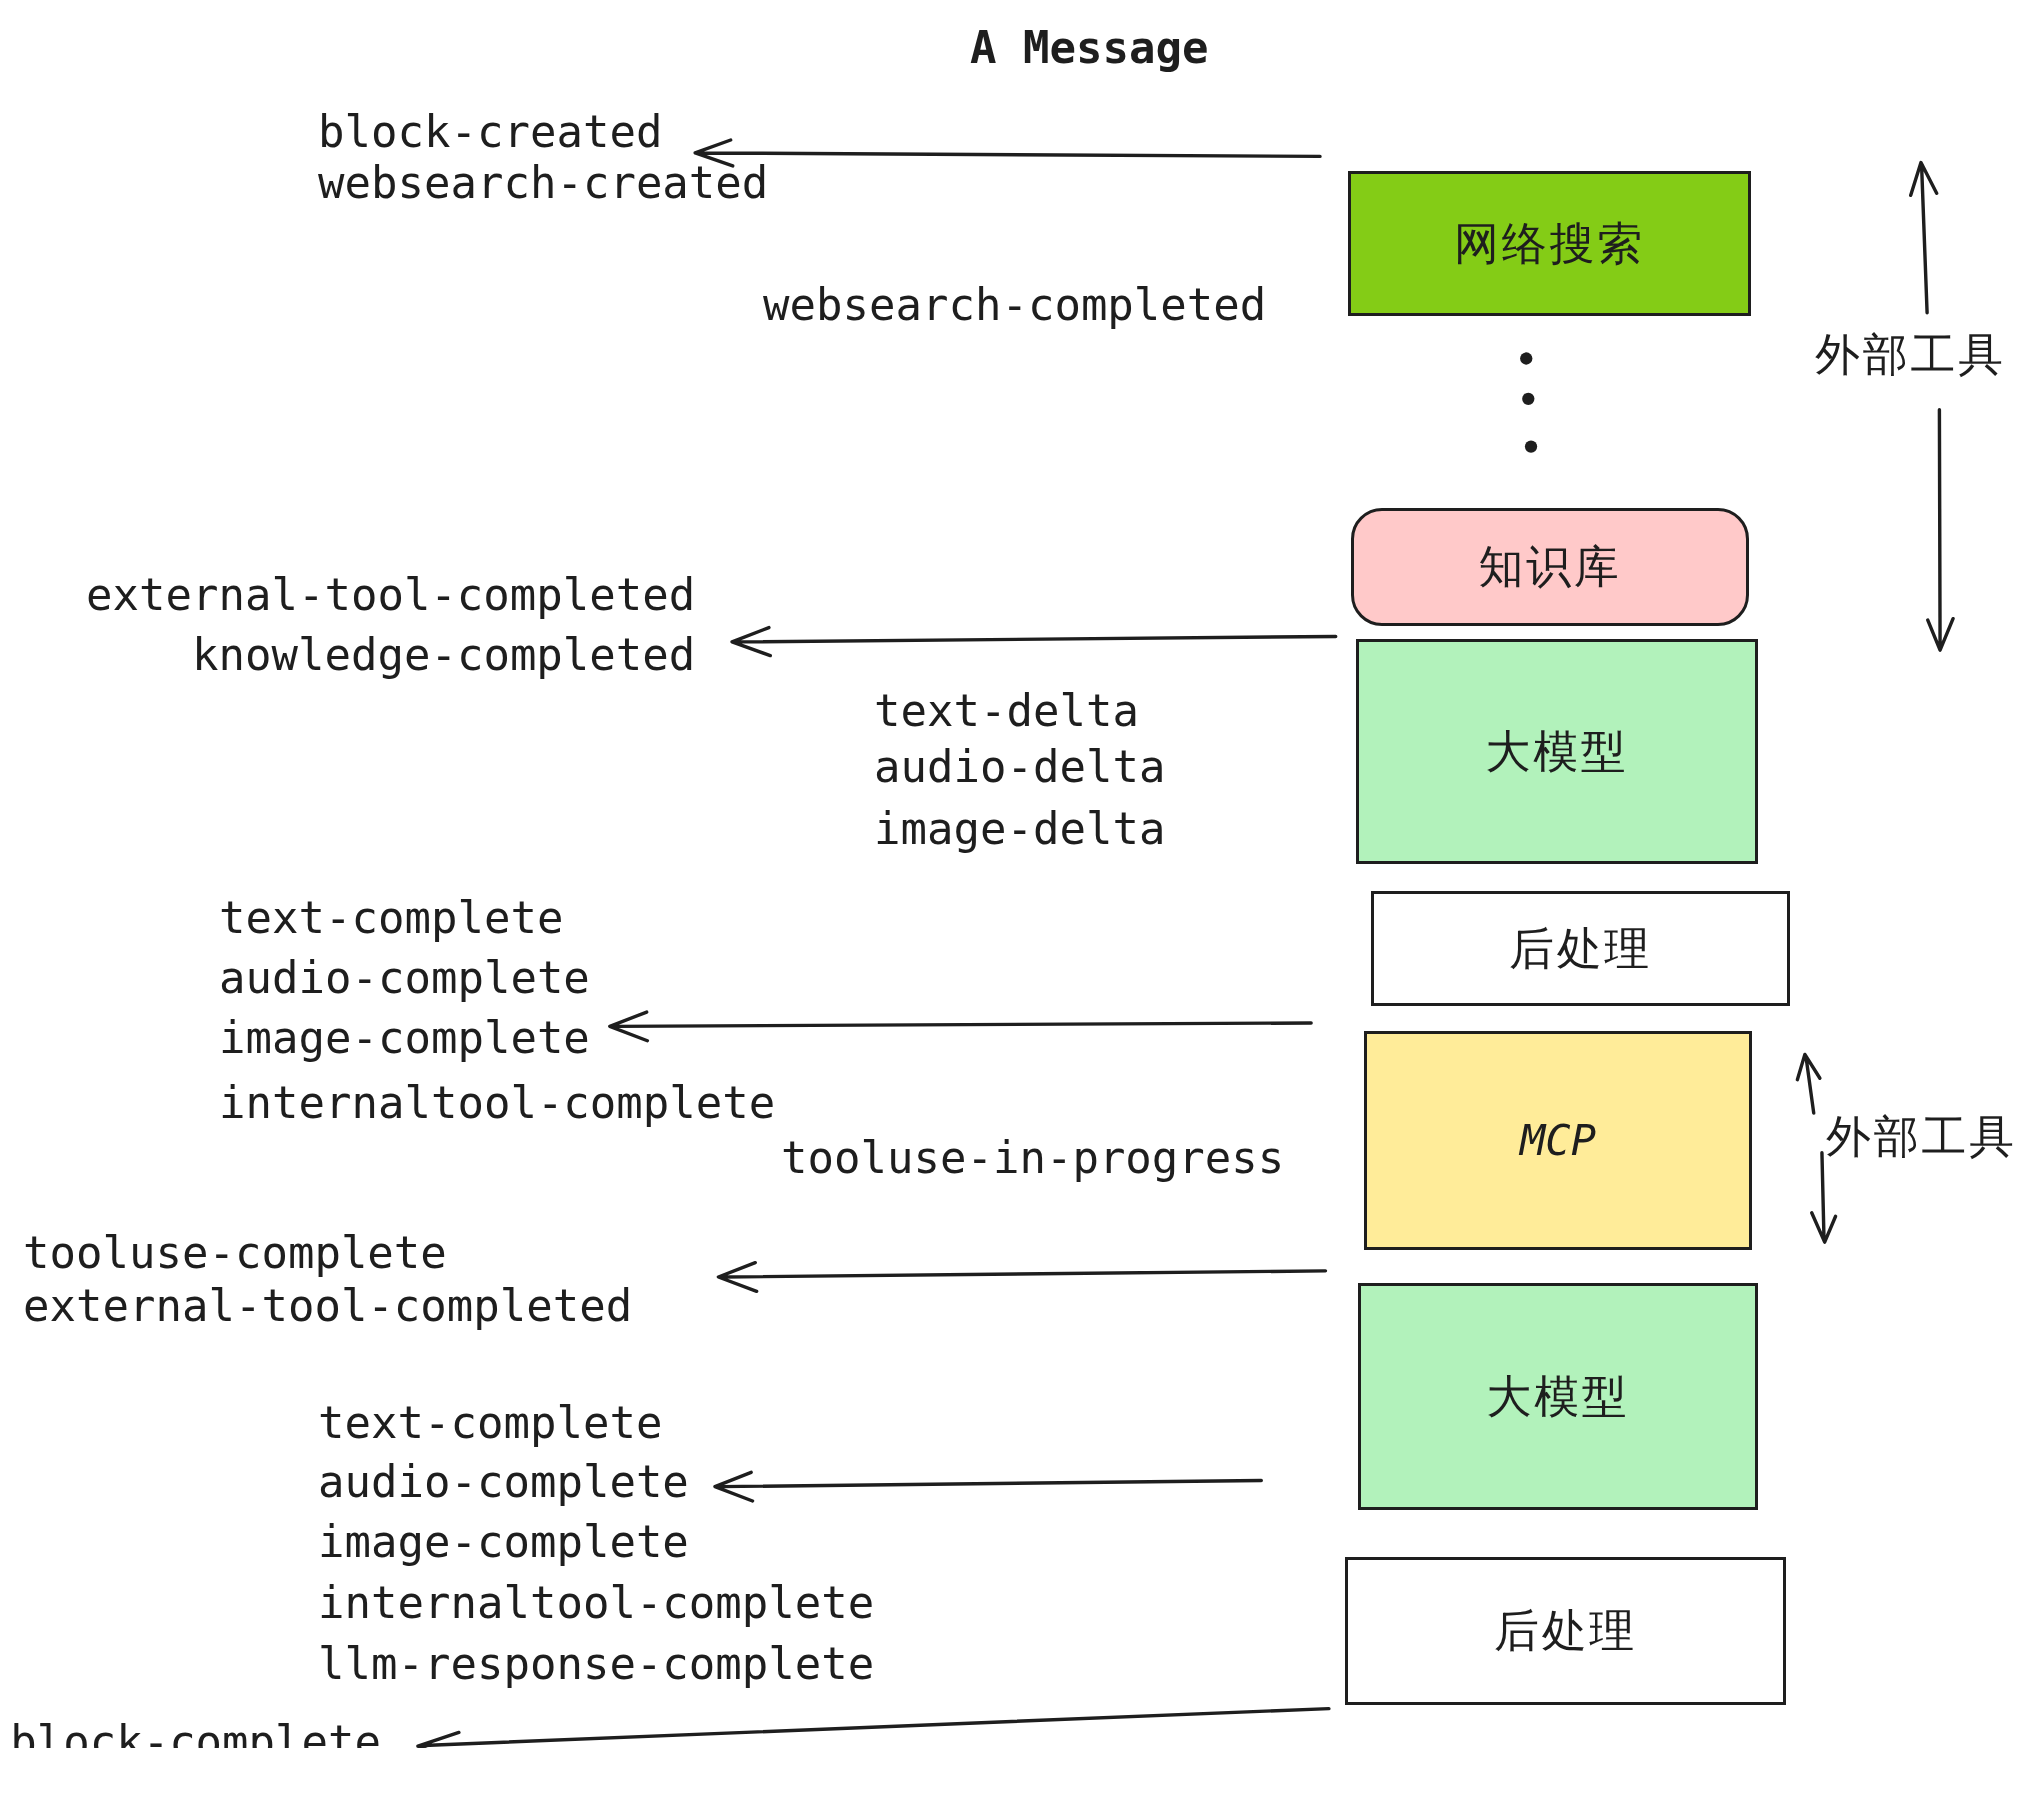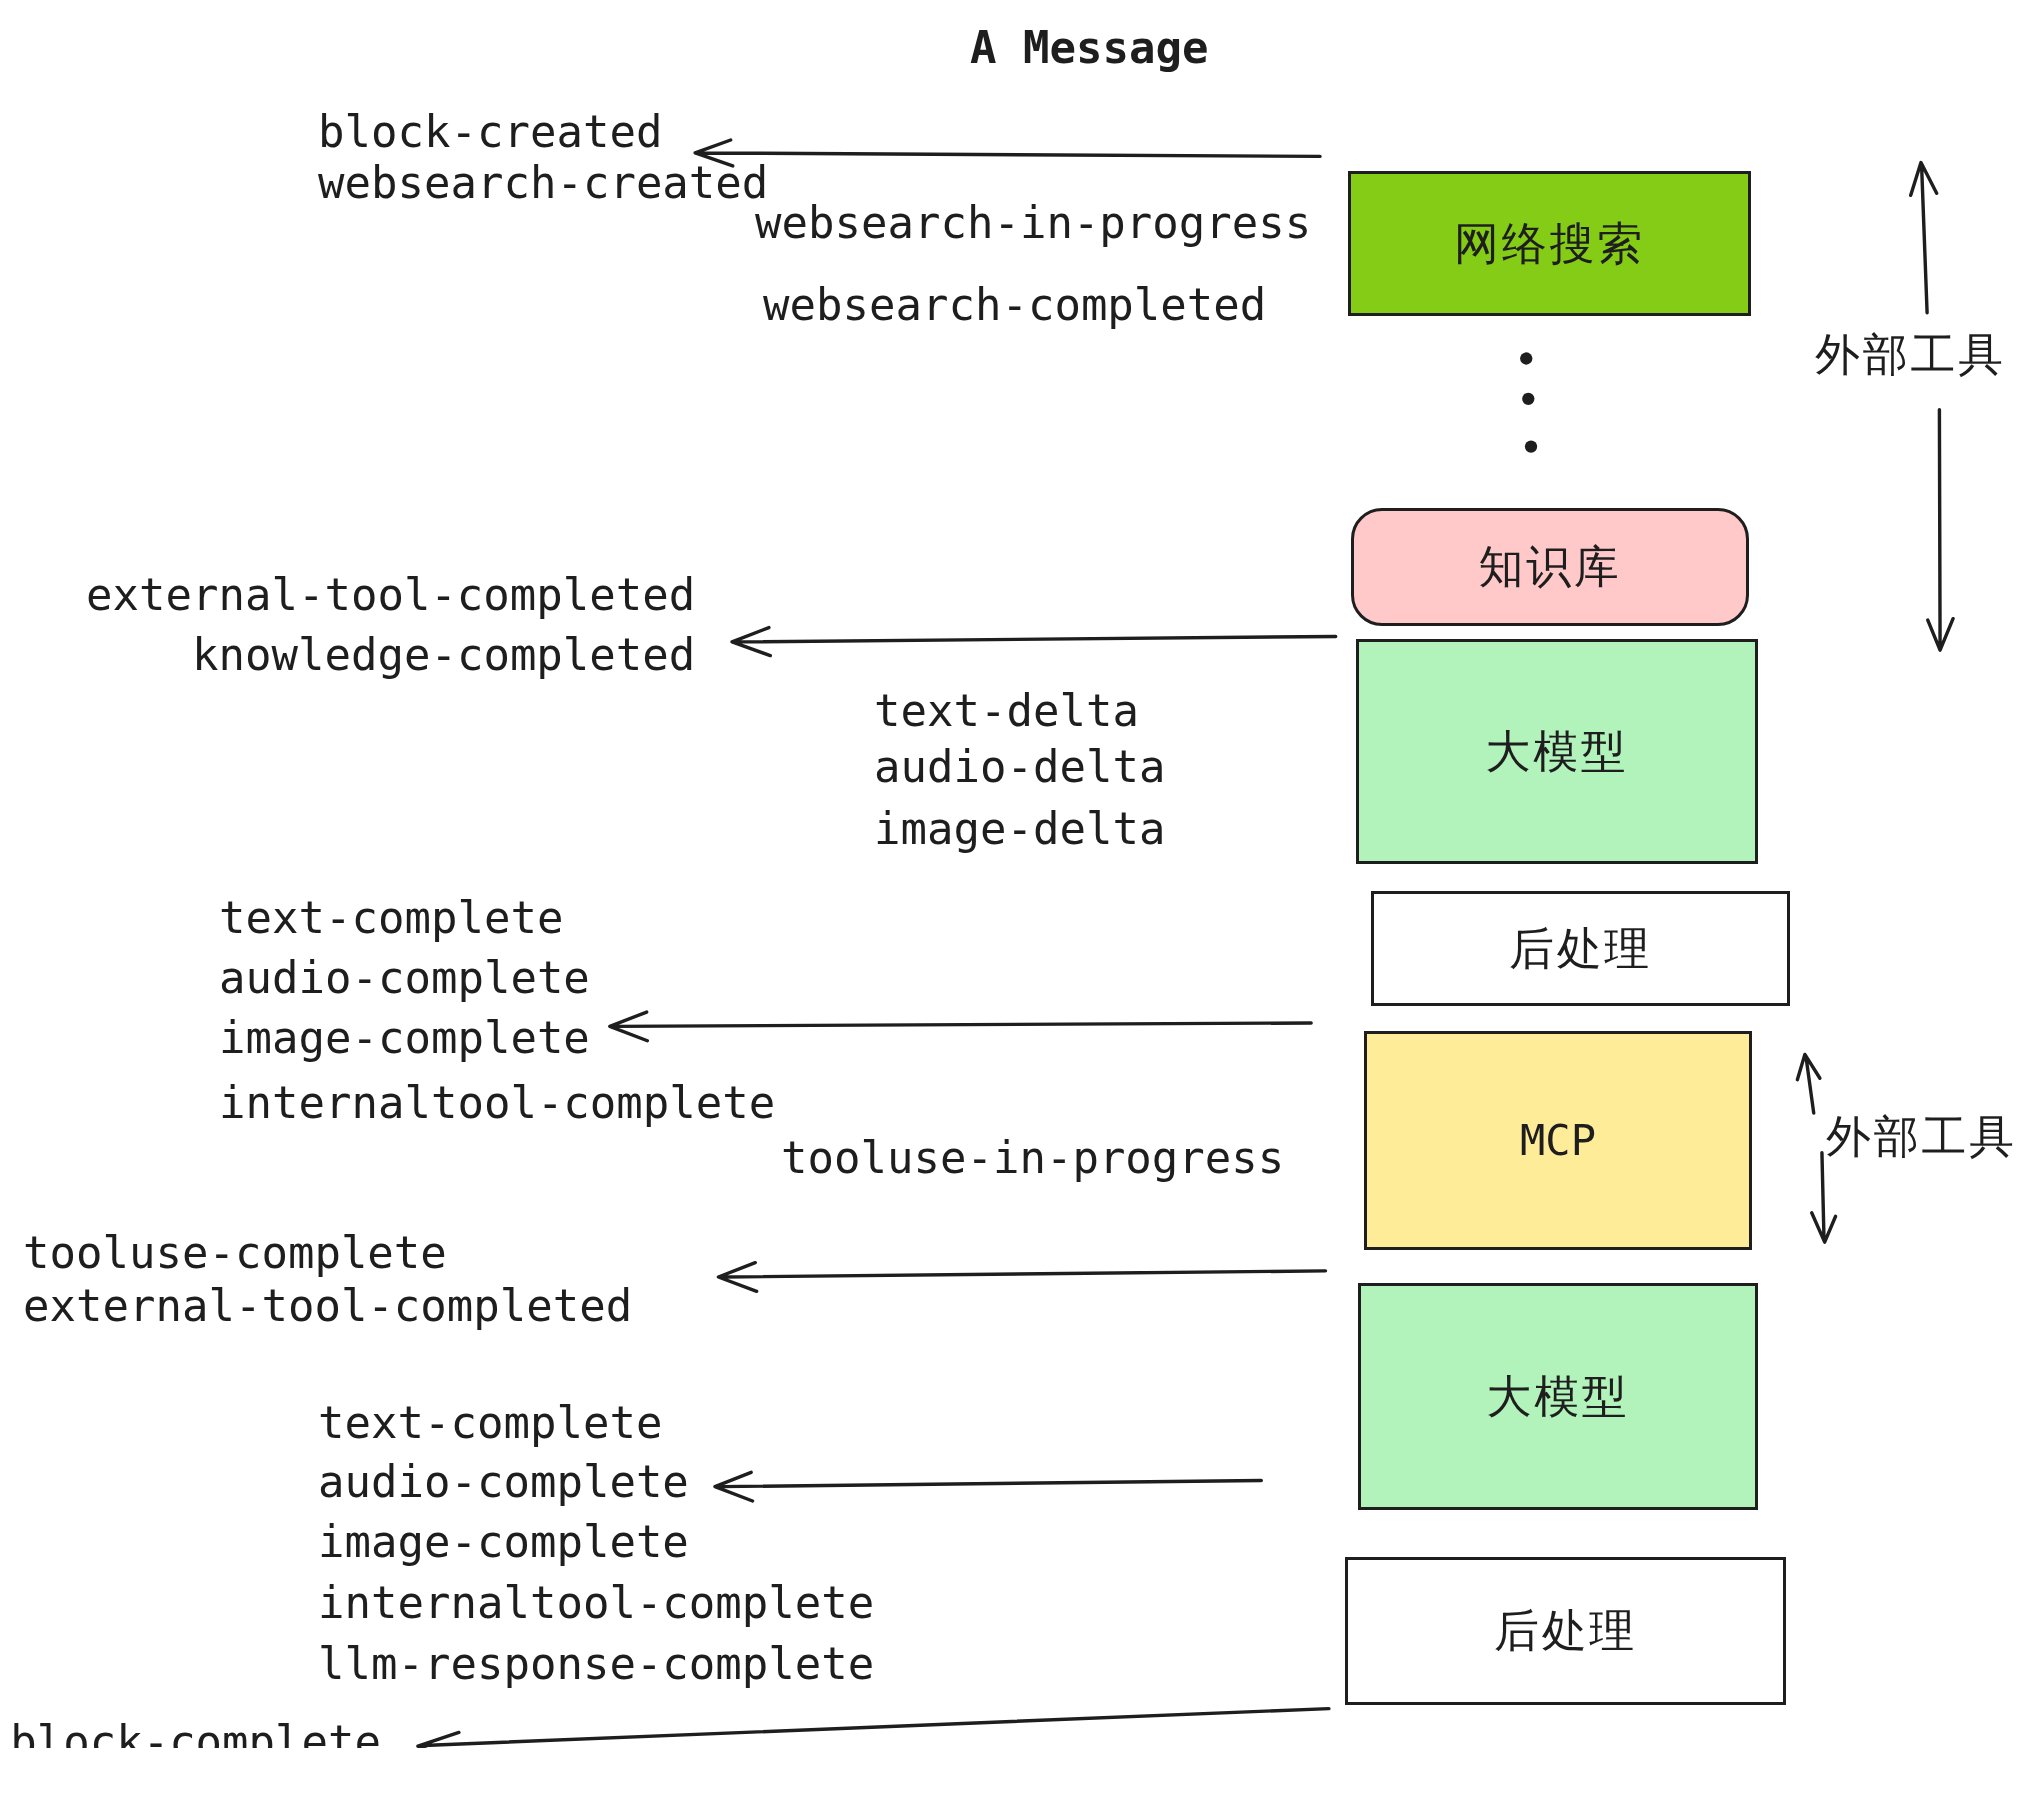--- a/index.html
+++ b/index.html
@@ -90,21 +90,20 @@
       <circle cx="2235" cy="525" r="9"></circle>
       <circle cx="2238" cy="584" r="9"></circle>
       <circle cx="2242" cy="654" r="9"></circle>
     </g>
   </svg>
 
   <div class="title" style="left:970px; top:20px;">A Message</div>
 
   <div class="evt" style="left:318px;  top:106px;">block-created</div>
   <div class="evt" style="left:318px;  top:157px;">websearch-created</div>
-  <div class="evt" style="left:755px; top:197px;">websearch-in-progress</div>
   <div class="evt" style="left:763px; top:279px;">websearch-completed</div>
   <div class="evt" style="left:86px;  top:569px;">external-tool-completed</div>
   <div class="evt" style="left:192px;  top:629px;">knowledge-completed</div>
   <div class="evt" style="left:874px; top:685px;">text-delta</div>
   <div class="evt" style="left:874px; top:741px;">audio-delta</div>
   <div class="evt" style="left:874px; top:803px;">image-delta</div>
   <div class="evt" style="left:219px;  top:892px;">text-complete</div>
   <div class="evt" style="left:219px;  top:952px;">audio-complete</div>
   <div class="evt" style="left:219px;  top:1012px;">image-complete</div>
   <div class="evt" style="left:219px;  top:1077px;">internaltool-complete</div>
@@ -123,21 +122,21 @@
   </div>
   <div class="box" style="left: 1351px; top: 508px; width: 398px; height: 118px; background-color: rgb(255, 201, 201); border-radius: 31px;">
     <span class="lbl">知识库</span>
   </div>
   <div class="box" style="left: 1356px; top: 639px; width: 402px; height: 225px; background-color: rgb(178, 242, 187);">
     <span class="lbl">大模型</span>
   </div>
   <div class="box" style="left: 1371px; top: 891px; width: 419px; height: 115px; background-color: rgb(255, 255, 255);">
     <span class="lbl">后处理</span>
   </div>
-  <div class="box mono" style="left: 1364px; top: 1031px; width: 388px; height: 219px; background-color: rgb(255, 236, 153);">
+  <div class="box mono" style="left: 1364px; top: 1031px; width: 388px; height: 219px; background-color: rgb(255, 236, 153); font-style: italic;">
     <span class="lbl">MCP</span>
   </div>
   <div class="box" style="left: 1358px; top: 1283px; width: 400px; height: 227px; background-color: rgb(178, 242, 187);">
     <span class="lbl">大模型</span>
   </div>
   <div class="box" style="left: 1345px; top: 1557px; width: 441px; height: 148px; background-color: rgb(255, 255, 255);">
     <span class="lbl">后处理</span>
   </div>
 
   <div class="side" style="left:1815px; top:329px;">外部工具</div>

